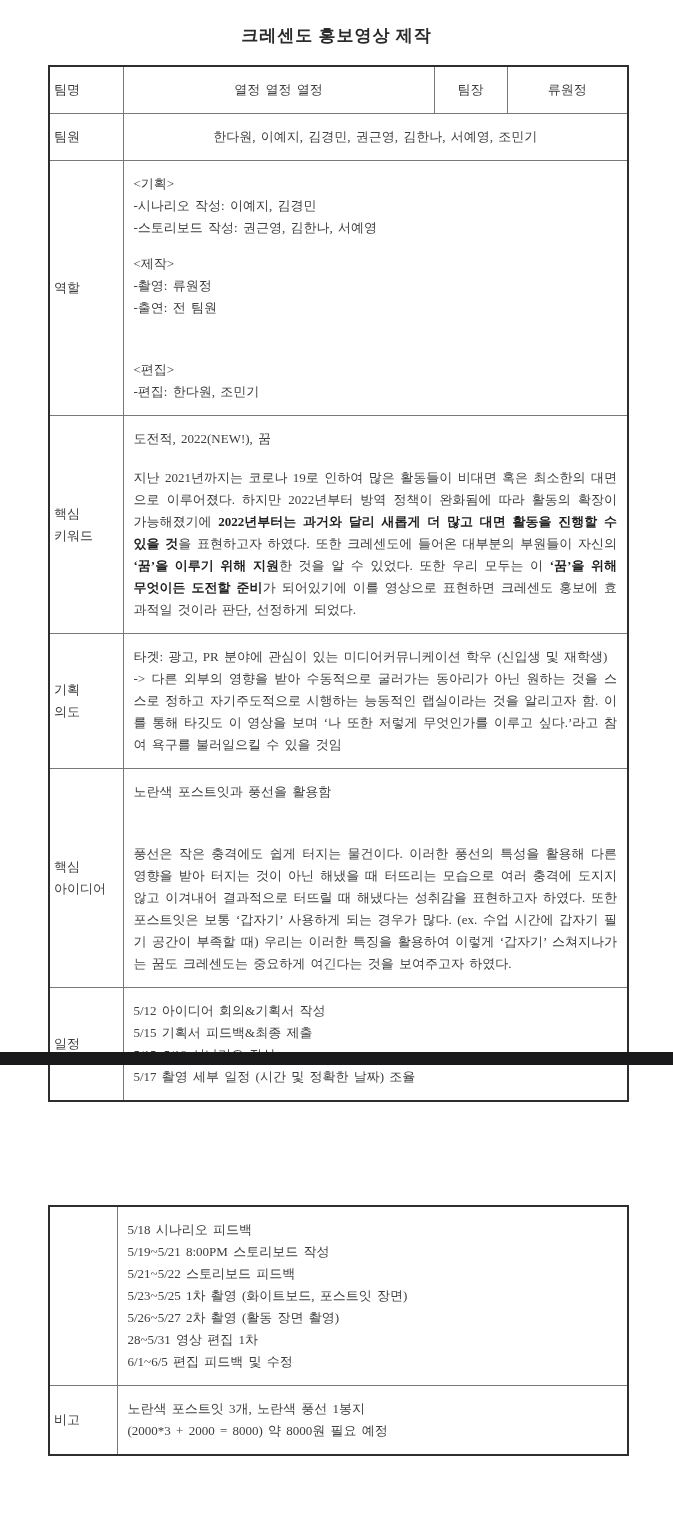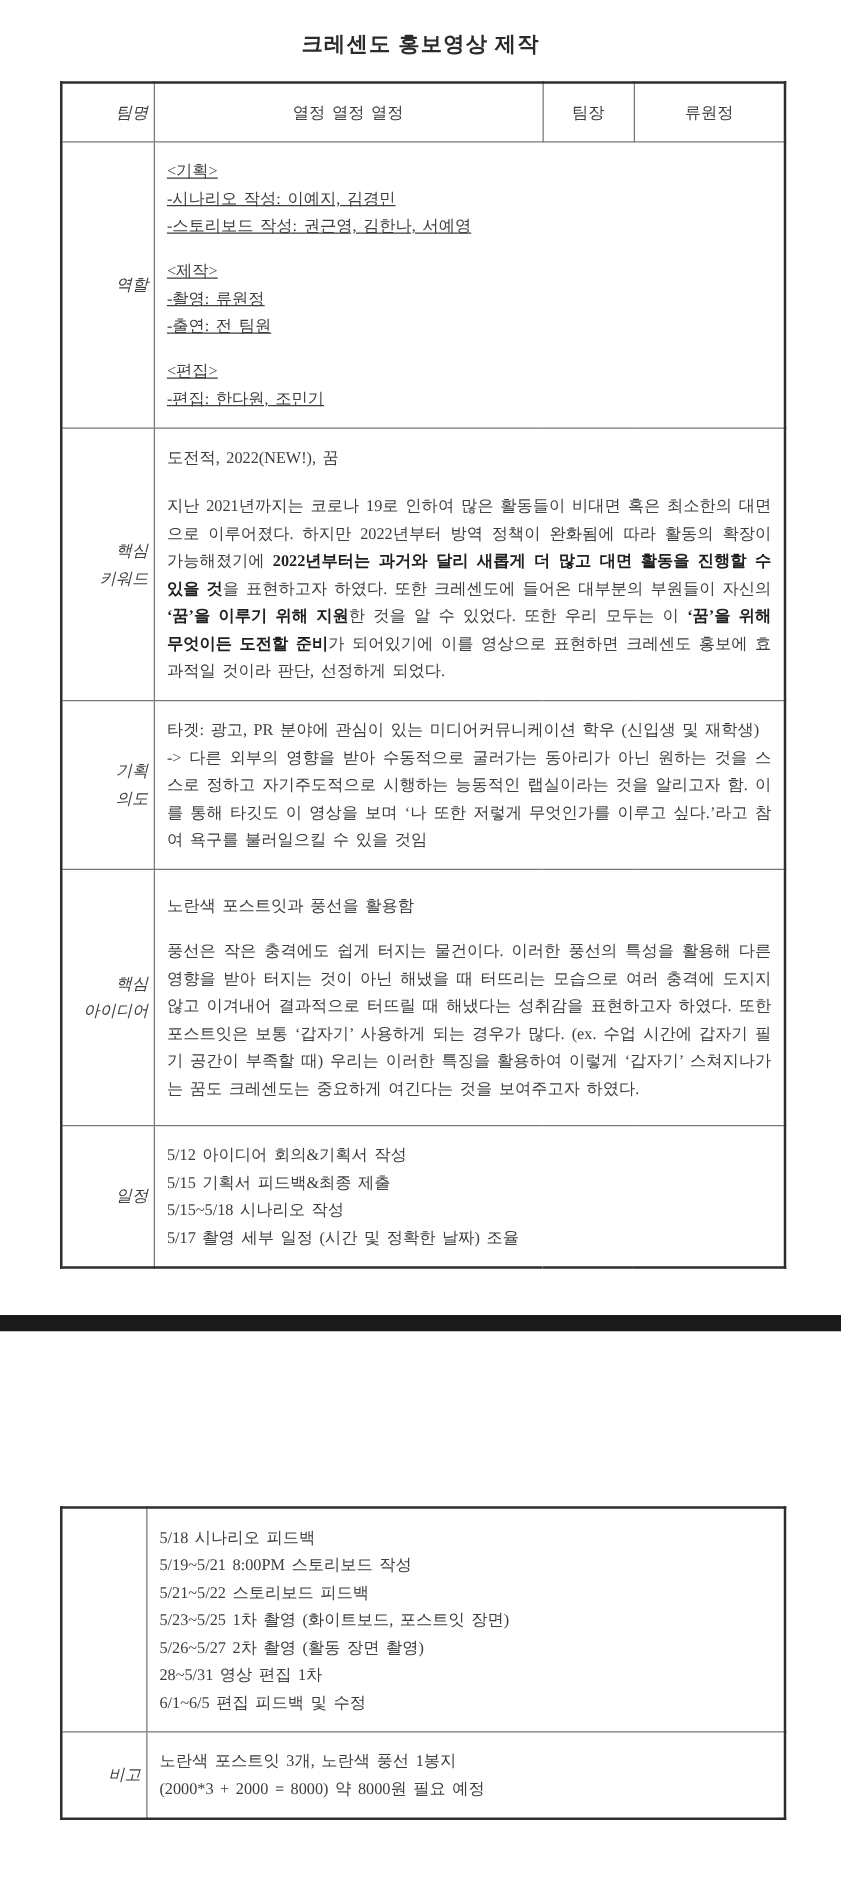--- a/index.html
+++ b/index.html
@@ -47,34 +47,33 @@
     border: 1px solid #787878;
     font-weight: normal;
     font-size: 13px;
     line-height: 22px;
     word-spacing: 2px;
     vertical-align: middle;
     padding: 12px 10px;
     overflow: hidden;
   }
   table.doc th.lbl {
-    text-align: right;
+    text-align: left;
     padding: 2px 4px;
     color: #3d3d3d;
     white-space: pre-wrap;
-    font-style: italic;
   }
   td.center { text-align: center; }
   td.topcell { vertical-align: top; }
   .prewrap { white-space: pre-wrap; }
   .just { text-align: justify; }
   .paras .para { margin: 0 0 14px 0; white-space: pre-wrap; }
-  .paras .para:last-child { margin-bottom: 0; }
+  .paras .para:last-child { margin-bottom: 0; margin-top: 40px; }
   
-  td.roles-cell { padding-top: 10px; padding-bottom: 8px; text-decoration: underline; }
+  td.roles-cell { padding-top: 10px; padding-bottom: 8px; }
   
   td.kw-cell {
     font-size: 11.5px;
     line-height: 17px;
     padding-top: 12px;
     padding-bottom: 4px;
     vertical-align: top;
   }
   td.kw-cell .kw-headline { margin-bottom: 17px; }
   td.kw-cell b { color: #1f1f1f; }
@@ -107,20 +106,24 @@
       <col style="width:311px">
       <col style="width:73px">
       <col style="width:121px">
     </colgroup>
     <tbody>
         <tr style="height:30px">
       <th class="lbl">팀명</th>
       <td class="center">열정 열정 열정</td>
       <td class="center">팀장</td>
       <td class="center">류원정</td>
+    </tr>
+    <tr style="height:30px">
+      <th class="lbl">팀원</th>
+      <td class="center" colspan="3">한다원, 이예지, 김경민, 권근영, 김한나, 서예영, 조민기</td>
     </tr>
     <tr style="height:223px">
       <th class="lbl">역할</th>
       <td class="topcell roles-cell paras" colspan="3">
             <div class="para">&lt;기획&gt;
 -시나리오 작성: 이예지, 김경민
 -스토리보드 작성: 권근영, 김한나, 서예영</div>
             <div class="para">&lt;제작&gt;
 -촬영: 류원정
 -출연: 전 팀원</div>

